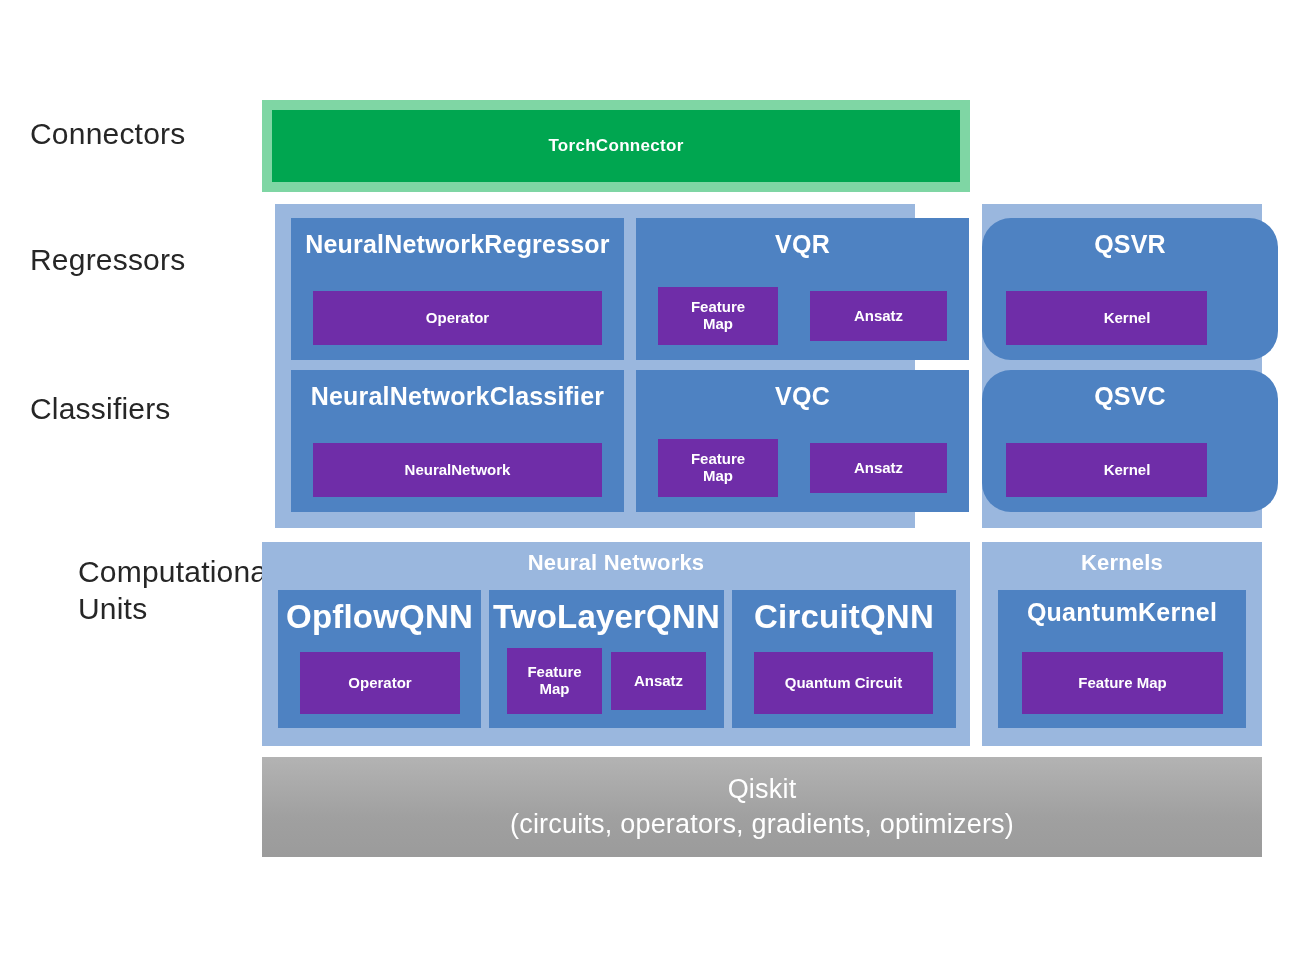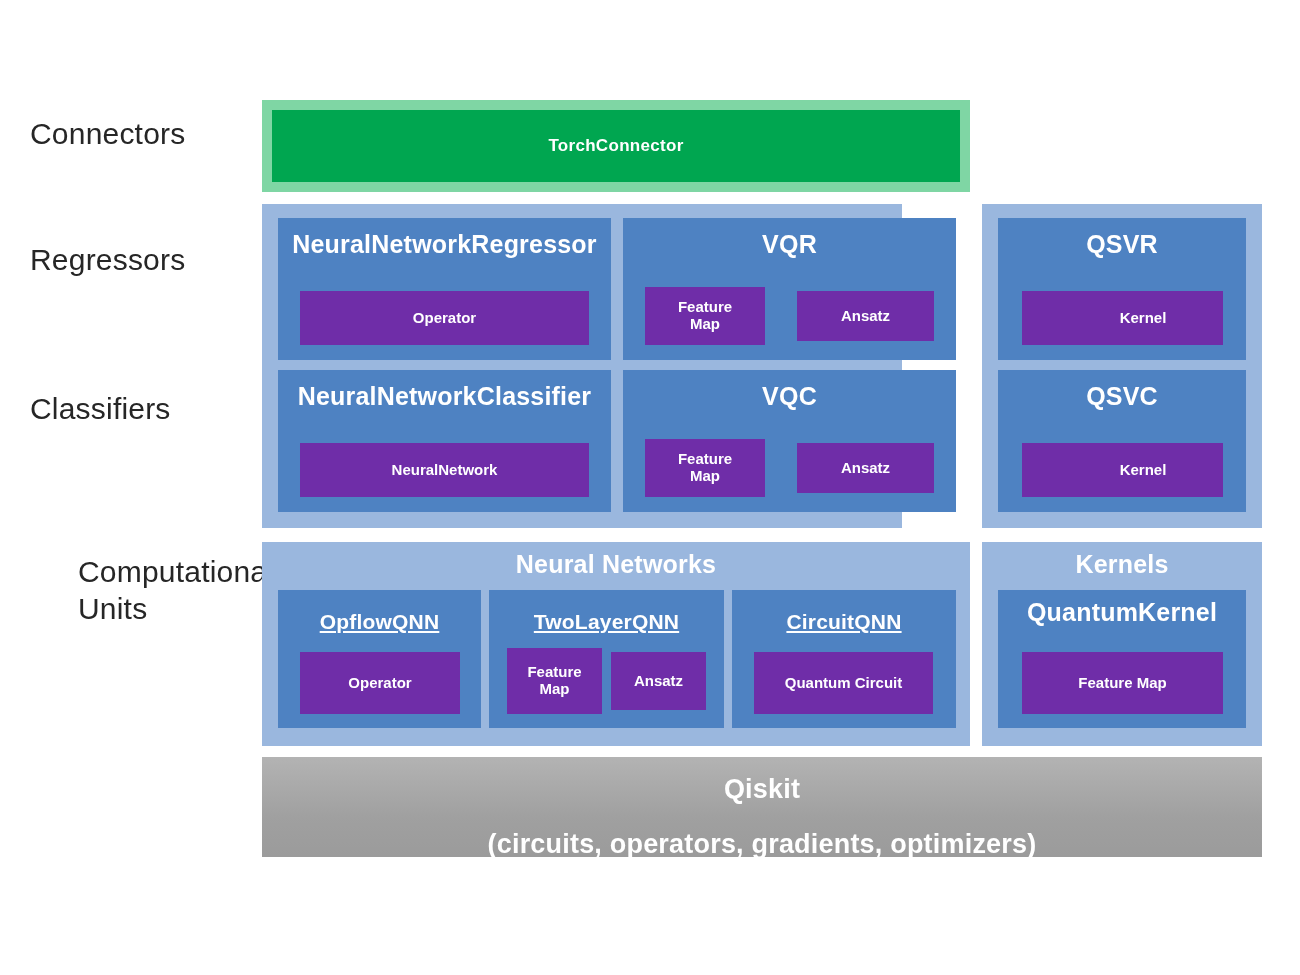--- a/index.html
+++ b/index.html
@@ -39,21 +39,21 @@
   .row-label-compunits    { top: 554px; margin-left: 48px; }
 
   
   .panel {
     position: absolute;
     box-sizing: border-box;
     background: #9ab7de;
   }
   .panel-title {
     color: #ffffff;
-    font-size: 25px;
+    font-size: 22px;
     font-weight: 700;
     text-align: center;
     letter-spacing: 0.2px;
   }
 
   
   .green-band {
     position: absolute;
     left: 262px;
     top: 100px;
@@ -73,21 +73,21 @@
   }
   .green-inner span {
     color: #ffffff;
     font-size: 17px;
     font-weight: 700;
     letter-spacing: 0.3px;
   }
 
   
   .panel-models-left {
-    left: 262px;
+    left: 275px;
     top: 204px;
     width: 640px;
     height: 324px;
     padding: 10px;
   }
   .panel-models-right {
     left: 982px;
     top: 204px;
     width: 280px;
     height: 324px;
@@ -151,35 +151,35 @@
   .card-nnr  { left: 16px;  top: 14px; }
   .card-vqr  { left: 361px; top: 14px; }
   .card-nnc  { left: 16px;  top: 166px; }
   .card-vqc  { left: 361px; top: 166px; }
 
   .chip-wide  { left: 22px; top: 73px; width: 289px; height: 54px; }
   .chip-fm    { left: 22px; top: 69px; width: 120px; height: 58px; }
   .chip-ansatz{ left: 174px; top: 73px; width: 137px; height: 50px; }
 
   
-  .right-card { left: 16px; width: 248px; height: 142px; }
+  .right-card { left: 0; width: 296px; height: 142px; border-radius: 29px; }
   .right-card .card-title { font-size: 25px; margin-top: 12px; }
   .right-card .chip {
     position: absolute;
     left: 24px; top: 73px;
     width: 201px; height: 54px;
     font-size: 15px;
     padding-left: 41px;
   }
   .card-qsvr { top: 14px; }
   .card-qsvc { top: 166px; }
 
   
   .cu-card { top: 48px; height: 138px; }
-  .cu-card .card-title { font-size: 21px; margin-top: 20px; text-decoration: underline; }
+  .cu-card .card-title { font-size: 33px; margin-top: 8px; }
   .cu-card .chip { position: absolute; font-size: 15px; }
 
   .card-opflow  { left: 16px;  width: 203px; }
   .card-twolayer{ left: 227px; width: 235px; }
   .card-circuit { left: 470px; width: 224px; }
 
   .chip-opflow  { left: 22px; top: 62px; width: 160px; height: 62px; }
   .chip-tl-fm   { left: 18px; top: 58px; width: 95px;  height: 66px; }
   .chip-tl-ans  { left: 122px;top: 62px; width: 95px;  height: 58px; }
   .chip-circuit { left: 22px; top: 62px; width: 179px; height: 62px; }
@@ -197,25 +197,24 @@
     height: 100px;
     background: linear-gradient(180deg, #b3b3b3 0%, #a0a0a0 60%, #9b9b9b 100%);
     display: flex;
     flex-direction: column;
     align-items: center;
     justify-content: center;
   }
   .qiskit-line {
     color: #ffffff;
     font-size: 27px;
-    font-weight: 700;
+    font-weight: 400;
     line-height: 1.3;
     text-align: center;
     letter-spacing: 0.2px;
-    margin-top: 20px;
   }
 </style>
 </head>
 <body>
 
 <div id="diagram">
 
   <div class="row-label row-label-connectors">Connectors</div>
 
   <div class="row-label row-label-regressors">Regressors</div>

